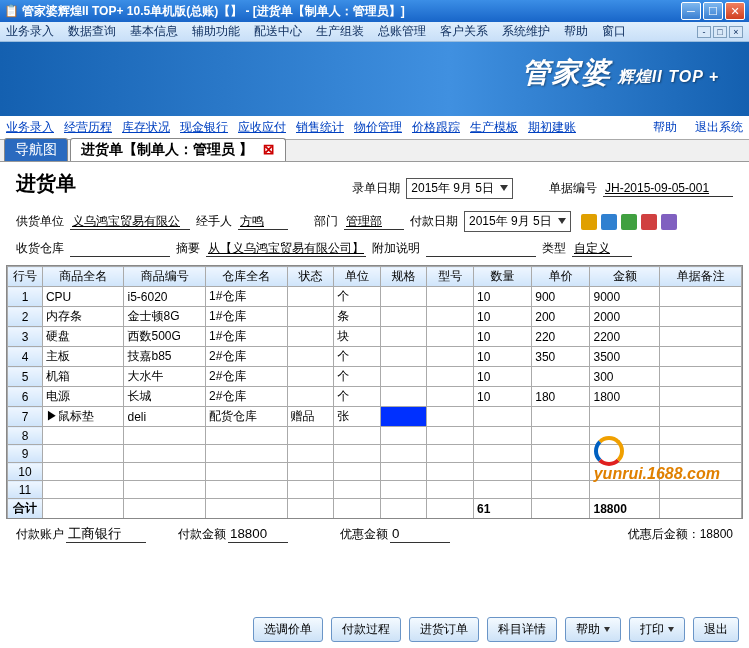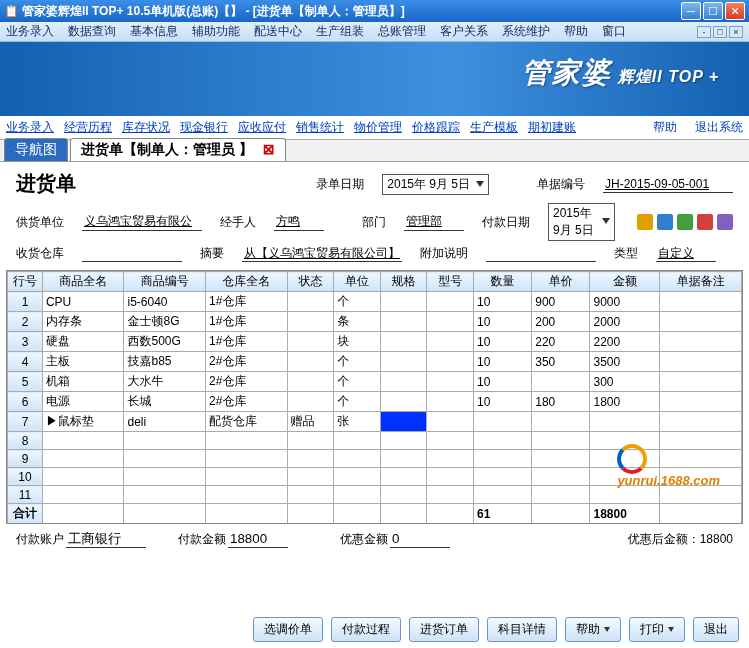--- a/index.html
+++ b/index.html
@@ -27,38 +27,38 @@
 .linkbar a.u { text-decoration: underline; }
 .linkbar .right { margin-left: auto; display: flex; gap: 18px; }
 
 .tabstrip { height: 22px; background: #f0f0f0; border-bottom: 1px solid #999; display: flex; align-items: flex-end; padding-left: 4px; }
 .tab { padding: 2px 10px; border: 1px solid #888; border-bottom: none; background: #2a6abf; color: #fff; font-size: 14px; margin-right: 2px; border-radius: 3px 3px 0 0; }
 .tab.active { background: #fff; color: #000; font-weight: bold; }
 .tab .x { color: #c00; margin-left: 6px; font-weight: bold; }
 
 .form-area { padding: 8px 16px 4px; }
 .form-title { font-size: 20px; font-weight: bold; margin-bottom: 6px; }
-.form-row { display: flex; align-items: center; gap: 18px; margin-bottom: 4px; font-size: 12px; }
+.form-row { display: flex; align-items: center; gap: 6px; margin-bottom: 4px; font-size: 12px; margin-top: 8px; }
 .form-row label { white-space: nowrap; }
 .form-row .inp { border: none; border-bottom: 1px solid #333; padding: 1px 2px; background: transparent; font-size: 12px; text-decoration: underline; }
 .form-row .datebox { border: 1px solid #555; padding: 1px 4px; display: inline-flex; align-items: center; gap: 6px; background: #fff; }
 .form-row .datebox .dd { width: 8px; height: 8px; border-left: 4px solid transparent; border-right: 4px solid transparent; border-top: 6px solid #333; }
 .icons { display: flex; gap: 4px; margin-left: 4px; }
 .ic { width: 16px; height: 16px; border-radius: 2px; }
 
 .grid-wrap { margin: 0 6px; border: 1px solid #888; height: 254px; overflow: auto; position: relative; background: #fff; }
 table.grid { border-collapse: collapse; width: 100%; table-layout: fixed; }
 table.grid th, table.grid td { border: 1px solid #aaa; font-size: 12px; padding: 1px 3px; height: 18px; text-align: left; overflow: hidden; white-space: nowrap; }
 table.grid th { background: linear-gradient(to bottom, #eef6ff, #cfe4fa); text-align: center; font-weight: normal; }
 table.grid td.num { text-align: center; background: linear-gradient(to bottom, #eef6ff, #cfe4fa); }
 table.grid tr.total td { font-weight: bold; }
 .sel-cell { background: #0030ff !important; }
 
 .logo-wm { position: absolute; right: 22px; bottom: 36px; font-size: 24px; font-weight: bold; color: #e02020; font-style: italic; line-height: 1; pointer-events: none; }
-.logo-wm .sub { font-size: 13px; color: #e08000; display: block; }
+.logo-wm .sub { font-size: 16px; color: #e08000; display: block; }
 .logo-wm .ring { display: inline-block; width: 30px; height: 30px; border-radius: 50%; border: 4px solid #f0a000; border-left-color: #0060c0; border-bottom-color: #e02020; vertical-align: middle; margin-right: 4px; }
 
 .pay-row { padding: 6px 16px; font-size: 12px; display: flex; align-items: center; gap: 2px; }
 .pay-row .inp { border: none; border-bottom: 1px solid #333; padding: 1px 2px; }
 
 .btnbar { position: absolute; bottom: 6px; right: 10px; display: flex; gap: 8px; }
 .btn { background: linear-gradient(to bottom, #f4faff, #cde2f7); border: 1px solid #6a95c7; border-radius: 3px; padding: 3px 10px; font-size: 12px; display: inline-flex; align-items: center; gap: 4px; cursor: default; }
 .btn .dd { width: 6px; height: 6px; border-left: 3px solid transparent; border-right: 3px solid transparent; border-top: 5px solid #333; }
 </style>
 </head>
@@ -183,21 +183,21 @@
           <th style="width:40px">规格</th>
           <th style="width:40px">型号</th>
           <th style="width:50px">数量</th>
           <th style="width:50px">单价</th>
           <th style="width:60px">金额</th>
           <th style="width:70px">单据备注</th>
         </tr>
         <tr>
           <td class="num">1</td>
           <td>CPU</td>
-          <td>i5-6040</td>
+          <td>i5-6020</td>
           <td>1#仓库</td>
           <td></td>
           <td>个</td>
           <td class=""></td>
           <td></td>
           <td>10</td>
           <td>900</td>
           <td>9000</td>
           <td></td>
         </tr>

